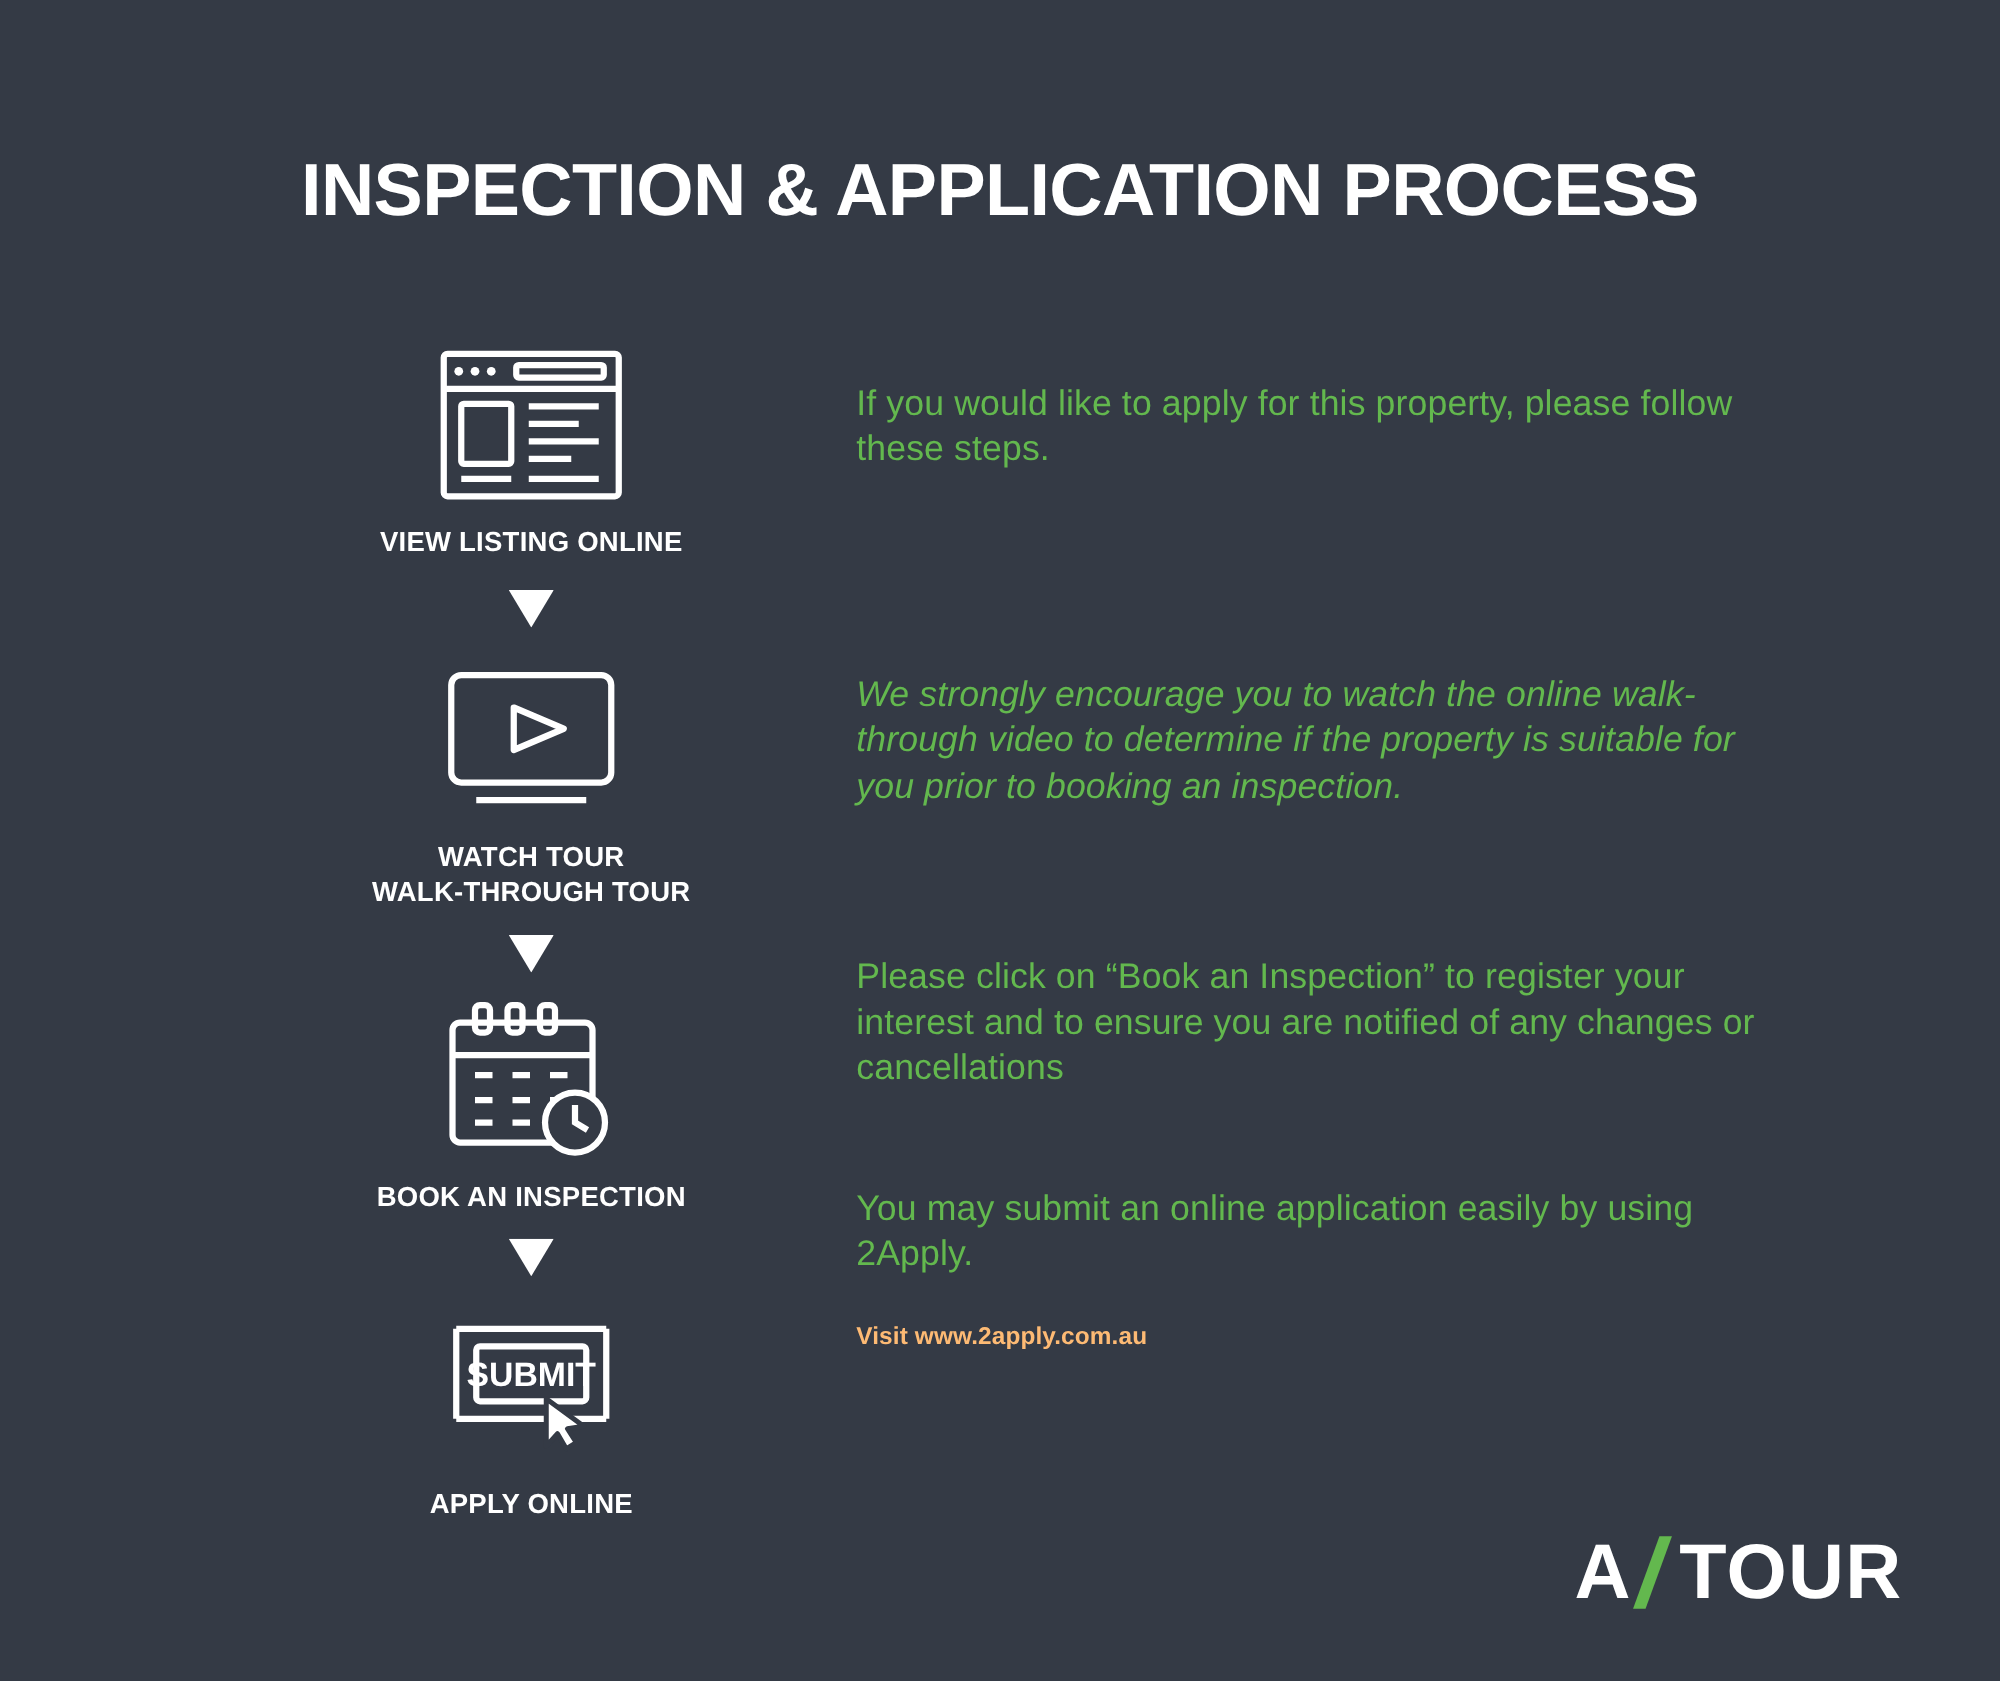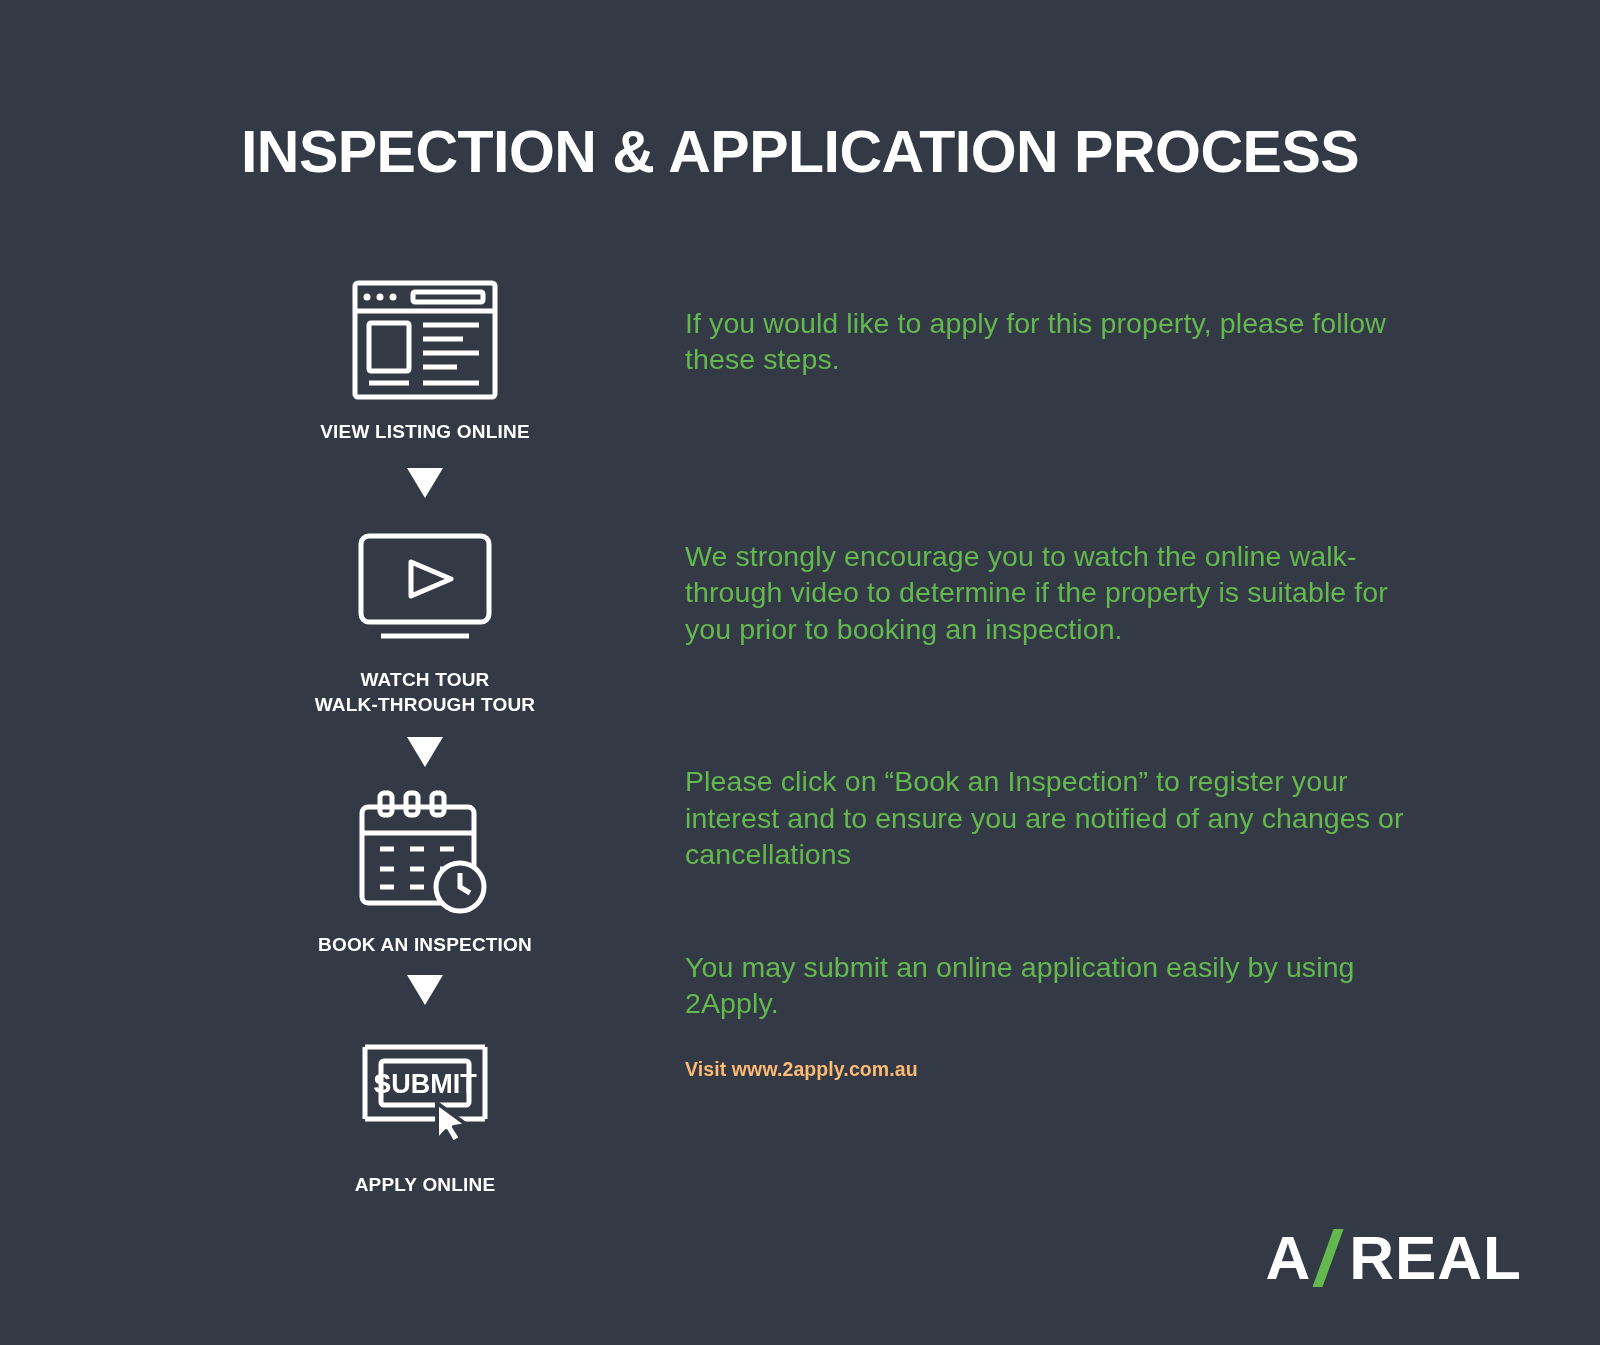--- a/index.html
+++ b/index.html
@@ -43,21 +43,21 @@
   }
   .icon-box {
     width: 160px;
     height: 140px;
     display: flex;
     align-items: center;
     justify-content: center;
   }
   .step-label {
     color: #ffffff;
-    font-size: 19px;
+    font-size: 22px;
     font-weight: bold;
     letter-spacing: 0.2px;
     text-align: center;
     line-height: 1.28;
     margin-top: 10px;
   }
   .arrow {
     width: 310px;
     display: flex;
     justify-content: center;
@@ -80,21 +80,21 @@
     top: 270px;
     width: 730px;
   }
   .para {
     color: #63b84e;
     font-size: 28.5px;
     line-height: 1.28;
     letter-spacing: 0.1px;
   }
   .p1 { margin-top: 35px; }
-  .p2 { margin-top: 160px; }
+  .p2 { margin-top: 160px; font-style: italic; }
   .p3 { margin-top: 116px; }
   .p4 { margin-top: 76px; }
   .visit {
     color: #fdba74;
     font-size: 19.5px;
     font-weight: bold;
     margin-top: 36px;
     letter-spacing: 0.1px;
   }
 
@@ -231,16 +231,16 @@
     <div class="para p1">If you would like to apply for this property, please follow these steps.</div>
     <div class="para p2">We strongly encourage you to watch the online walk-through video to determine if the property is suitable for you prior to booking an inspection.</div>
     <div class="para p3">Please click on “Book an Inspection” to register your interest and to ensure you are notified of any changes or cancellations</div>
     <div class="para p4">You may submit an online application easily by using 2Apply.</div>
     <div class="visit">Visit www.2apply.com.au</div>
   </div>
 
   <div class="logo">
     <span>A</span>
     <span class="slash"></span>
-    <span>REAL</span>
+    <span>TOUR</span>
   </div>
 
 </div>
 
 </body></html>

